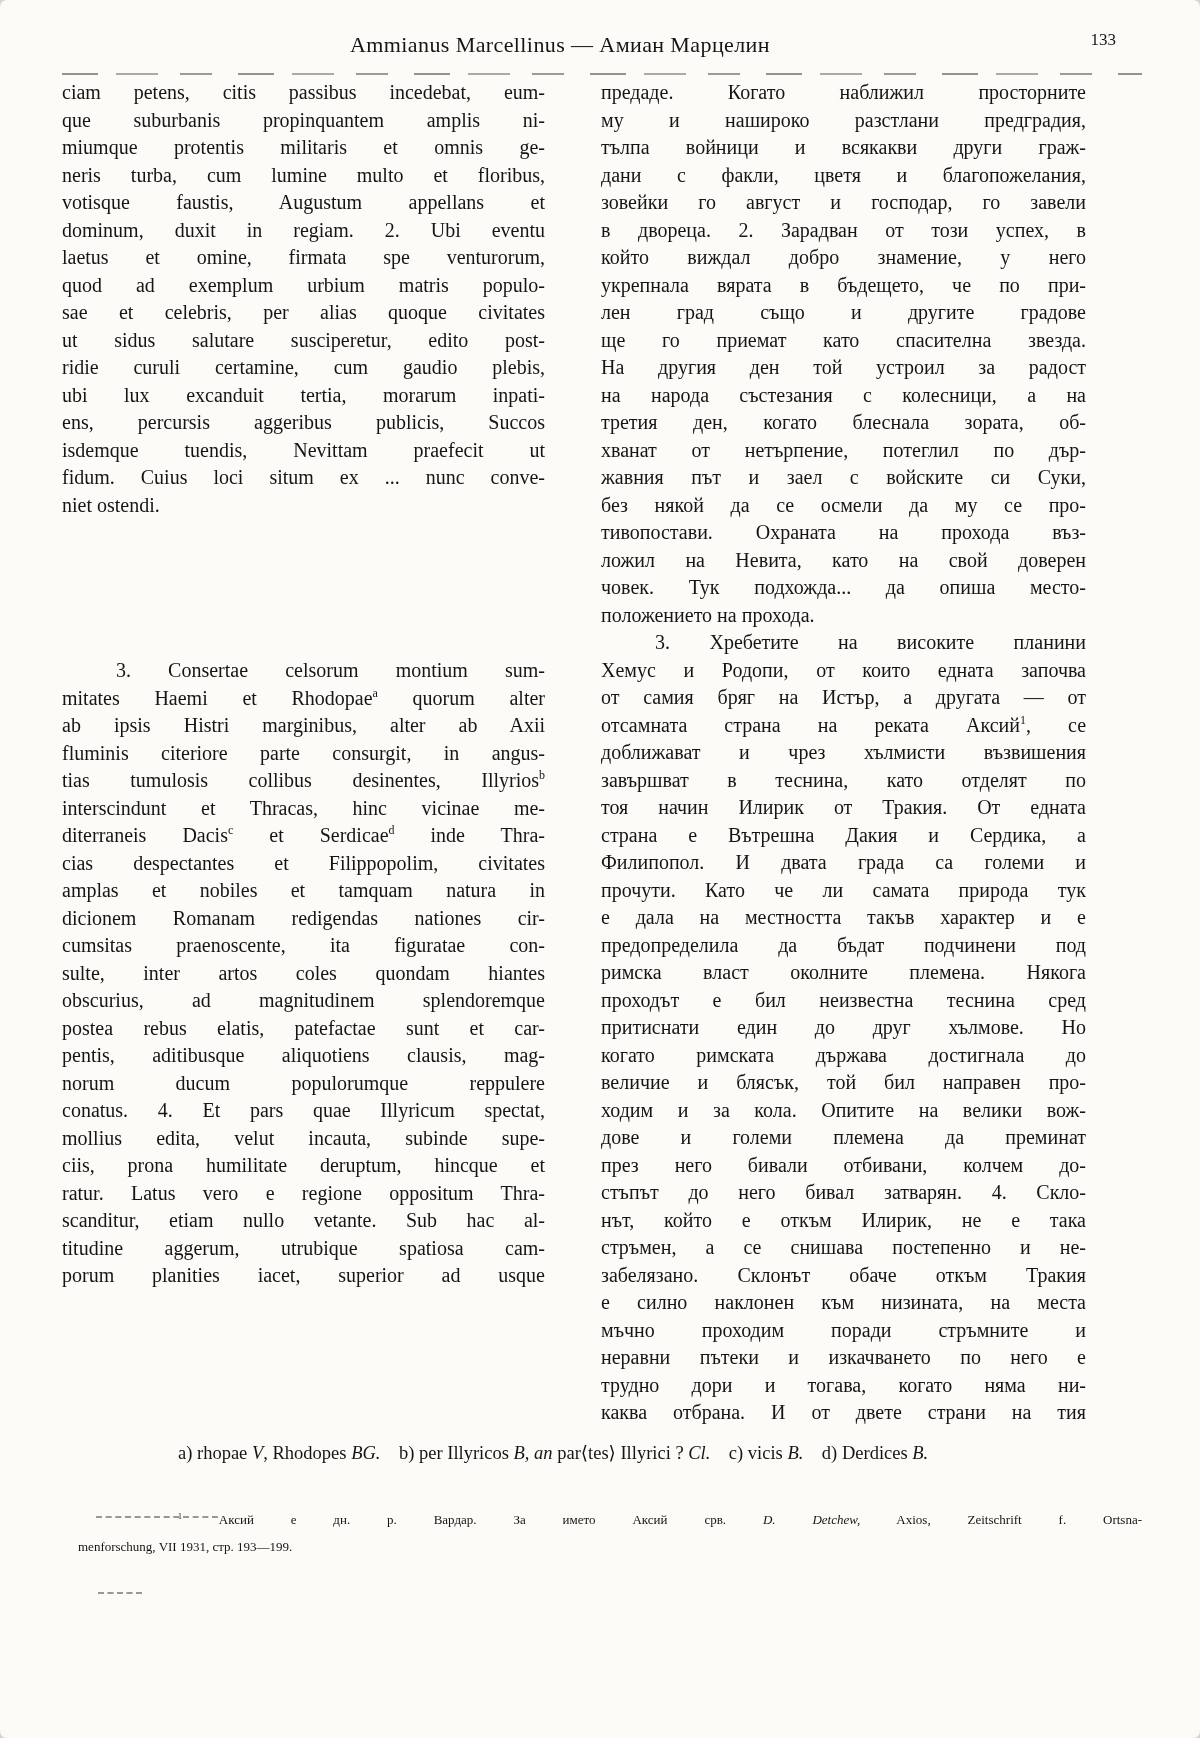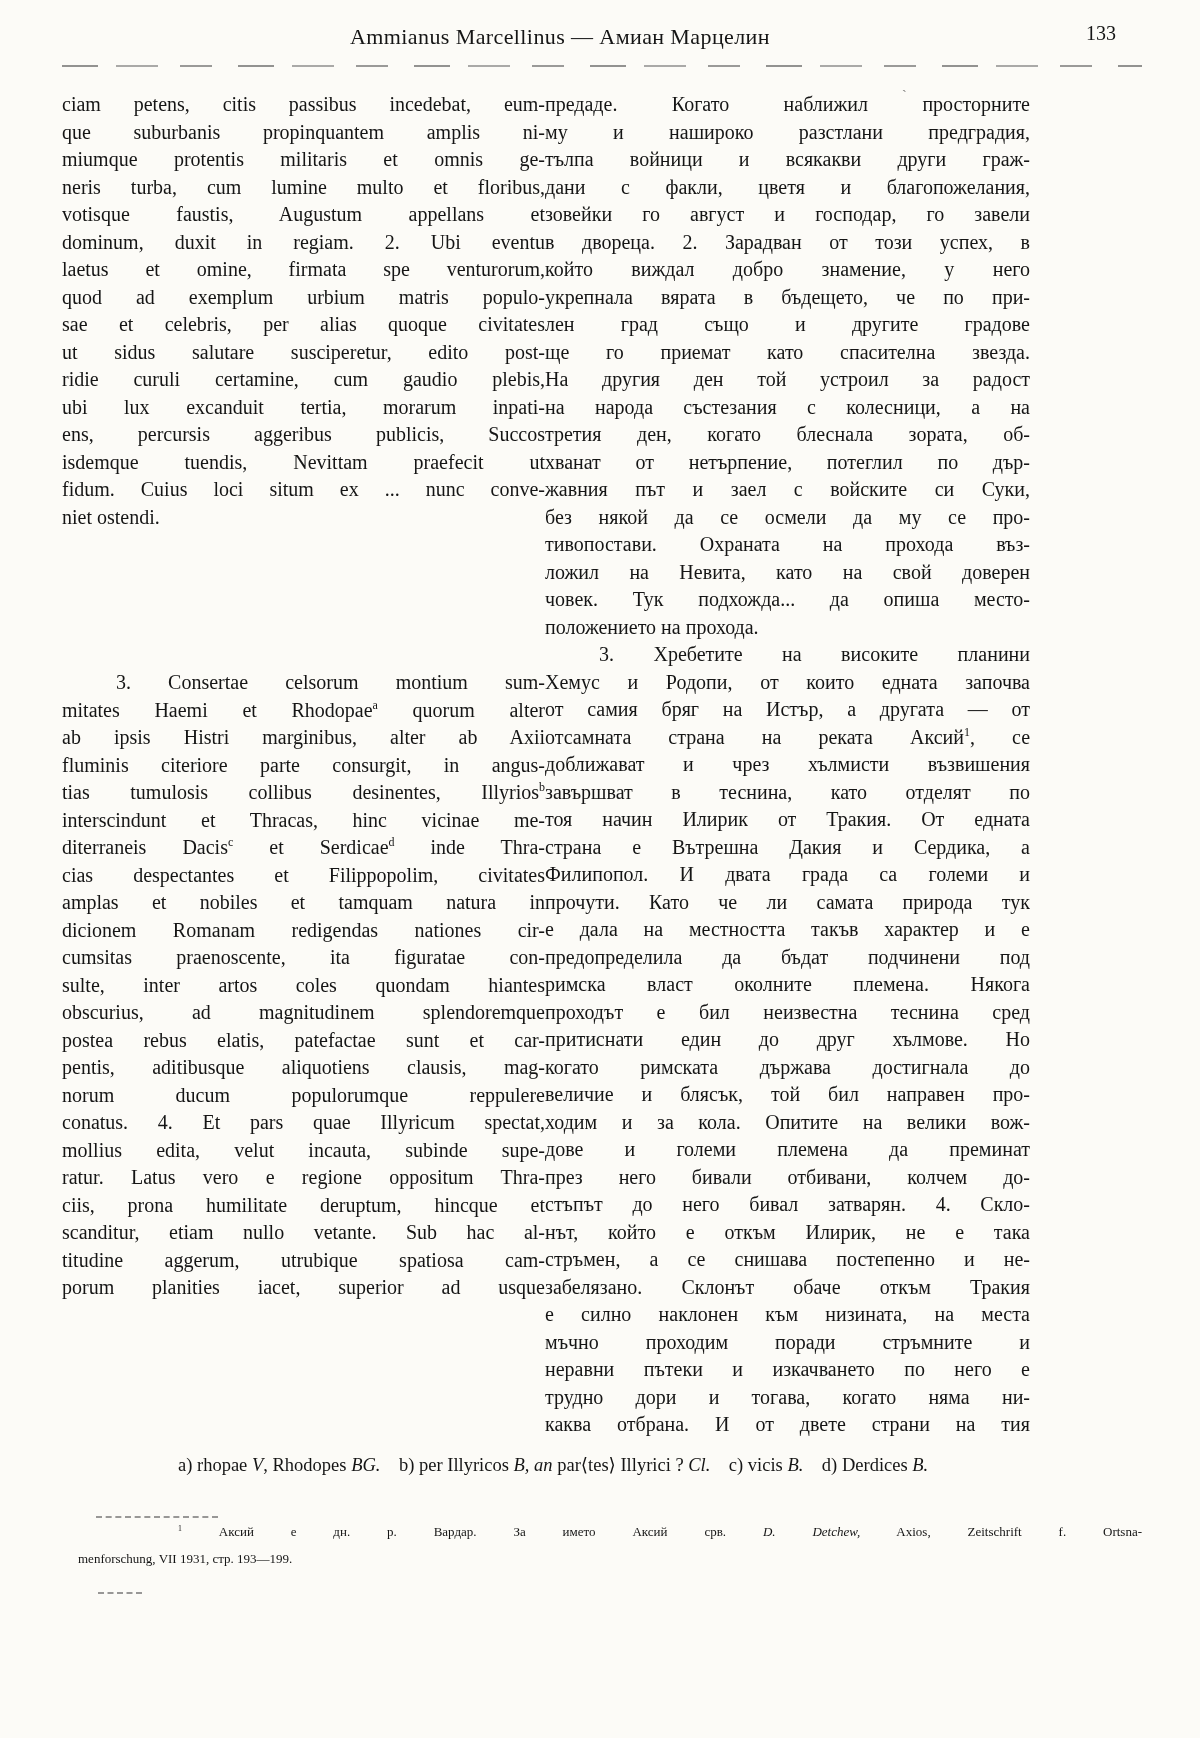--- a/index.html
+++ b/index.html
@@ -1,37 +1,37 @@
 <!DOCTYPE html>
 <html><head>
 <meta charset="utf-8">
 <style>
   html,body{margin:0;padding:0;background:#d8d5cd;}
   .page{
     width:1200px;height:1738px;box-sizing:border-box;position:relative;
     margin:0 auto;background:#fcfbf7;color:#151515;
     font-family:"Liberation Serif","DejaVu Serif",serif;
-    padding:24px 58px 40px 62px;overflow:hidden;
+    padding:32px 58px 40px 62px;overflow:hidden;border-radius:7px;
   }
   
   .header{position:relative;height:34px;}
   .header-title{
     text-align:center;font-size:22px;letter-spacing:.4px;
     transform:translateX(-42px);white-space:nowrap;
   }
-  .page-number{position:absolute;right:26px;top:-2px;font-size:20px;}
+  .page-number{position:absolute;right:26px;top:-2px;font-size:17px;}
   .header-rule{
     margin-top:7px;height:2px;opacity:.55;
     background:repeating-linear-gradient(90deg,
       #3c3c3c 0 36px, transparent 36px 54px,
       #666 54px 96px, transparent 96px 118px,
       #4a4a4a 118px 150px, transparent 150px 176px);
   }
   
-  .columns{display:flex;margin-top:24px;}
+  .columns{display:flex;gap:56px;margin-top:4px;}
   .col{font-size:20px;line-height:27.5px;}
   .col-latin{width:483px;}
   .col-bulgarian{width:485px;}
   .line{text-align:justify;text-align-last:justify;-moz-text-align-last:justify;}
   .line.first-indent{padding-left:54px;}
   .line.last-short{text-align-last:left;-moz-text-align-last:left;}
   .col-spacer{height:138px;}
   sup{font-size:.6em;line-height:0;vertical-align:super;letter-spacing:0;}
   
   .apparatus{
@@ -94,22 +94,22 @@
           <div class="line">amplas et nobiles et tamquam natura in</div>
           <div class="line">dicionem Romanam redigendas nationes cir-</div>
           <div class="line">cumsitas praenoscente, ita figuratae con-</div>
           <div class="line">sulte, inter artos coles quondam hiantes</div>
           <div class="line">obscurius, ad magnitudinem splendoremque</div>
           <div class="line">postea rebus elatis, patefactae sunt et car-</div>
           <div class="line">pentis, aditibusque aliquotiens clausis, mag-</div>
           <div class="line">norum ducum populorumque reppulere</div>
           <div class="line">conatus. 4. Et pars quae Illyricum spectat,</div>
           <div class="line">mollius edita, velut incauta, subinde supe-</div>
+          <div class="line">ciis, prona humilitate deruptum, hincque et</div>
           <div class="line">ratur. Latus vero e regione oppositum Thra-</div>
-          <div class="line">ciis, prona humilitate deruptum, hincque et</div>
           <div class="line">scanditur, etiam nullo vetante. Sub hac al-</div>
           <div class="line">titudine aggerum, utrubique spatiosa cam-</div>
           <div class="line">porum planities iacet, superior ad usque</div>
         </div>
     </div>
 
     <div class="col col-bulgarian">
       <div>
           <div class="line">предаде. Когато наближил просторните</div>
           <div class="line">му и нашироко разстлани предградия,</div>

